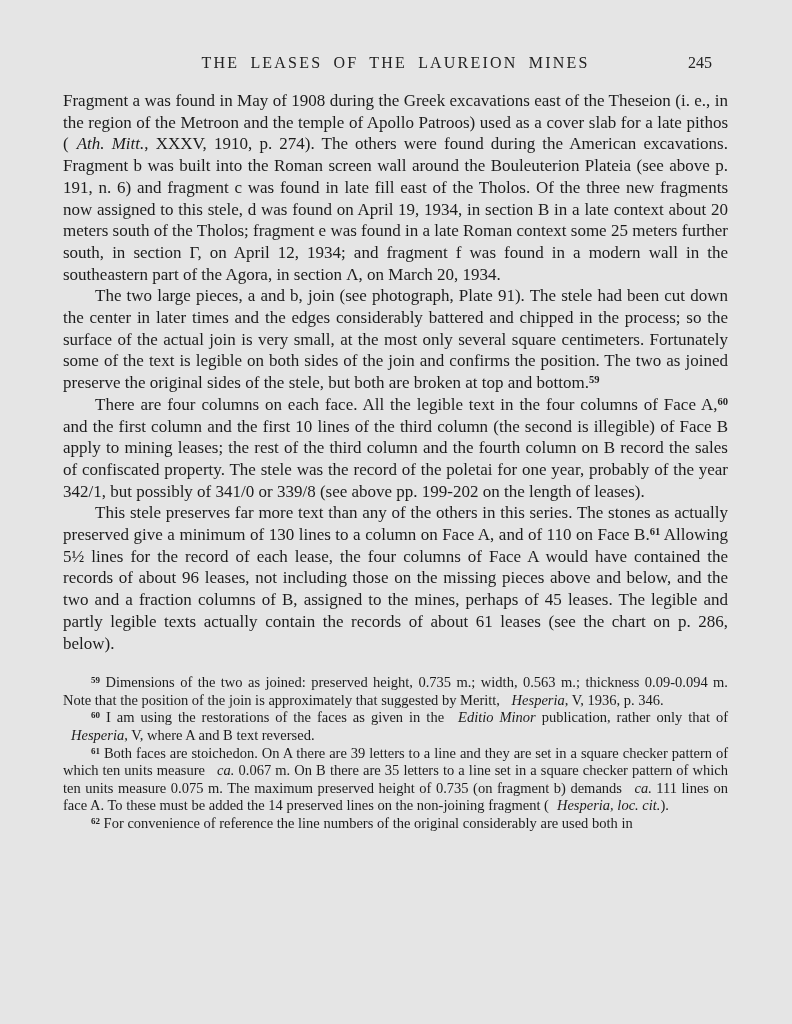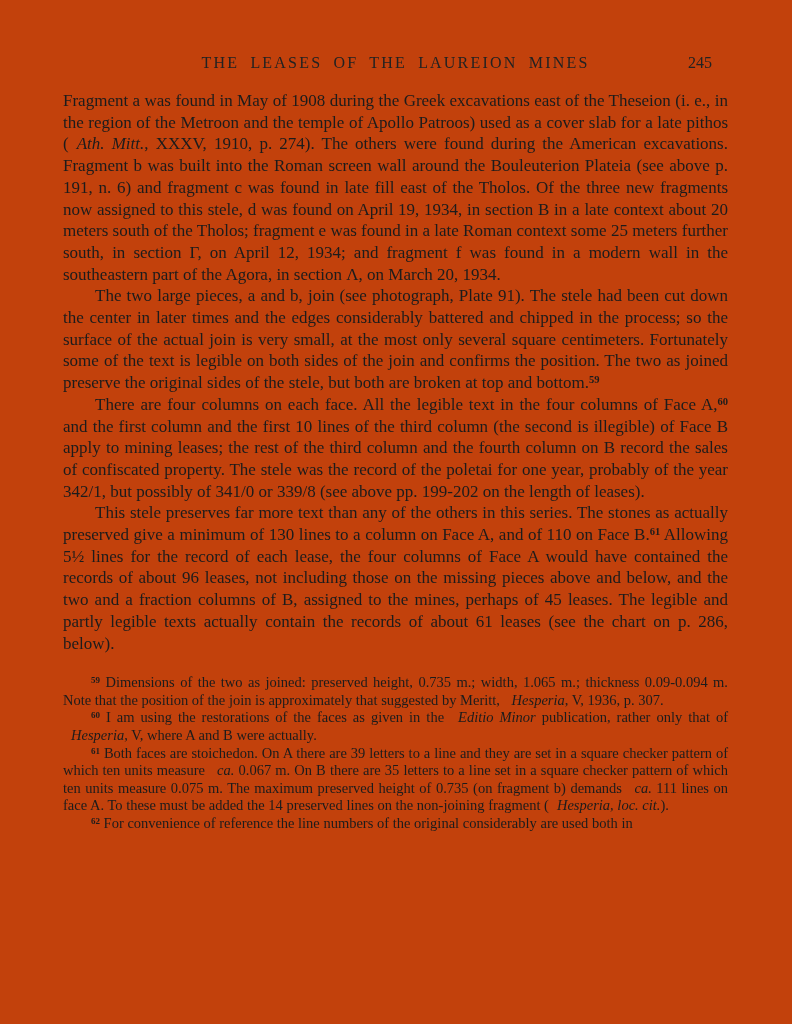--- a/index.html
+++ b/index.html
@@ -4,21 +4,21 @@
 <style>
   html, body {
     margin: 0;
     padding: 0;
     background: #ffffff;
   }
   .page {
     position: relative;
     width: 792px;
     height: 1024px;
-    background: #c2410c;
+    background: #e5e5e5;
     box-sizing: border-box;
     padding: 54px 64px 0 63px;
     overflow: hidden;
     font-family: "Liberation Serif", "DejaVu Serif", serif;
     color: #1c1c1c;
   }
   .running-header {
     position: relative;
     height: 17px;
     text-align: center;
@@ -82,18 +82,18 @@
   </div>
 
   <div class="body-text" id="body-text">
       <p class=""><span>Fragment a was found in May of 1908 during the Greek excavations east of the Theseion (i. e., in the region of the Metroon and the temple of Apollo Patroos) used as a cover slab for a late pithos (</span><i>Ath. Mitt.</i><span>, XXXV, 1910, p. 274). The others were found during the American excavations. Fragment b was built into the Roman screen wall around the Bouleuterion Plateia (see above p. 191, n. 6) and fragment c was found in late fill east of the Tholos. Of the three new fragments now assigned to this stele, d was found on April 19, 1934, in section B in a late context about 20 meters south of the Tholos; fragment e was found in a late Roman context some 25 meters further south, in section Γ, on April 12, 1934; and fragment f was found in a modern wall in the southeastern part of the Agora, in section Λ, on March 20, 1934.</span></p>
       <p class="indent"><span>The two large pieces, a and b, join (see photograph, Plate 91). The stele had been cut down the center in later times and the edges considerably battered and chipped in the process; so the surface of the actual join is very small, at the most only several square centimeters. Fortunately some of the text is legible on both sides of the join and confirms the position. The two as joined preserve the original sides of the stele, but both are broken at top and bottom.</span><sup class="fnref">59</sup></p>
       <p class="indent"><span>There are four columns on each face. All the legible text in the four columns of Face A,</span><sup class="fnref">60</sup><span> and the first column and the first 10 lines of the third column (the second is illegible) of Face B apply to mining leases; the rest of the third column and the fourth column on B record the sales of confiscated property. The stele was the record of the poletai for one year, probably of the year 342/1, but possibly of 341/0 or 339/8 (see above pp. 199-202 on the length of leases).</span></p>
       <p class="indent"><span>This stele preserves far more text than any of the others in this series. The stones as actually preserved give a minimum of 130 lines to a column on Face A, and of 110 on Face B.</span><sup class="fnref">61</sup><span> Allowing 5½ lines for the record of each lease, the four columns of Face A would have contained the records of about 96 leases, not including those on the missing pieces above and below, and the two and a fraction columns of B, assigned to the mines, perhaps of 45 leases. The legible and partly legible texts actually contain the records of about 61 leases (see the chart on p. 286, below).</span></p>
     </div>
 
   <div class="footnotes" id="footnotes">
-      <p><sup class="fnref">59</sup><span> Dimensions of the two as joined: preserved height, 0.735 m.; width, 1.065 m.; thickness 0.09-0.094 m. Note that the position of the join is approximately that suggested by Meritt, </span><i>Hesperia</i><span>, V, 1936, p. 307.</span></p>
-      <p><sup class="fnref">60</sup><span> I am using the restorations of the faces as given in the </span><i>Editio Minor</i><span> publication, rather only that of </span><i>Hesperia</i><span>, V, where A and B were actually.</span></p>
+      <p><sup class="fnref">59</sup><span> Dimensions of the two as joined: preserved height, 0.735 m.; width, 0.563 m.; thickness 0.09-0.094 m. Note that the position of the join is approximately that suggested by Meritt, </span><i>Hesperia</i><span>, V, 1936, p. 346.</span></p>
+      <p><sup class="fnref">60</sup><span> I am using the restorations of the faces as given in the </span><i>Editio Minor</i><span> publication, rather only that of </span><i>Hesperia</i><span>, V, where A and B text reversed.</span></p>
       <p><sup class="fnref">61</sup><span> Both faces are stoichedon. On A there are 39 letters to a line and they are set in a square checker pattern of which ten units measure </span><i>ca.</i><span> 0.067 m. On B there are 35 letters to a line set in a square checker pattern of which ten units measure 0.075 m. The maximum preserved height of 0.735 (on fragment b) demands </span><i>ca.</i><span> 111 lines on face A. To these must be added the 14 preserved lines on the non-joining fragment (</span><i>Hesperia, loc. cit.</i><span>).</span></p>
       <p><sup class="fnref">62</sup><span> For convenience of reference the line numbers of the original considerably are used both in</span></p>
     </div>
 </div>
 
 </body></html>

